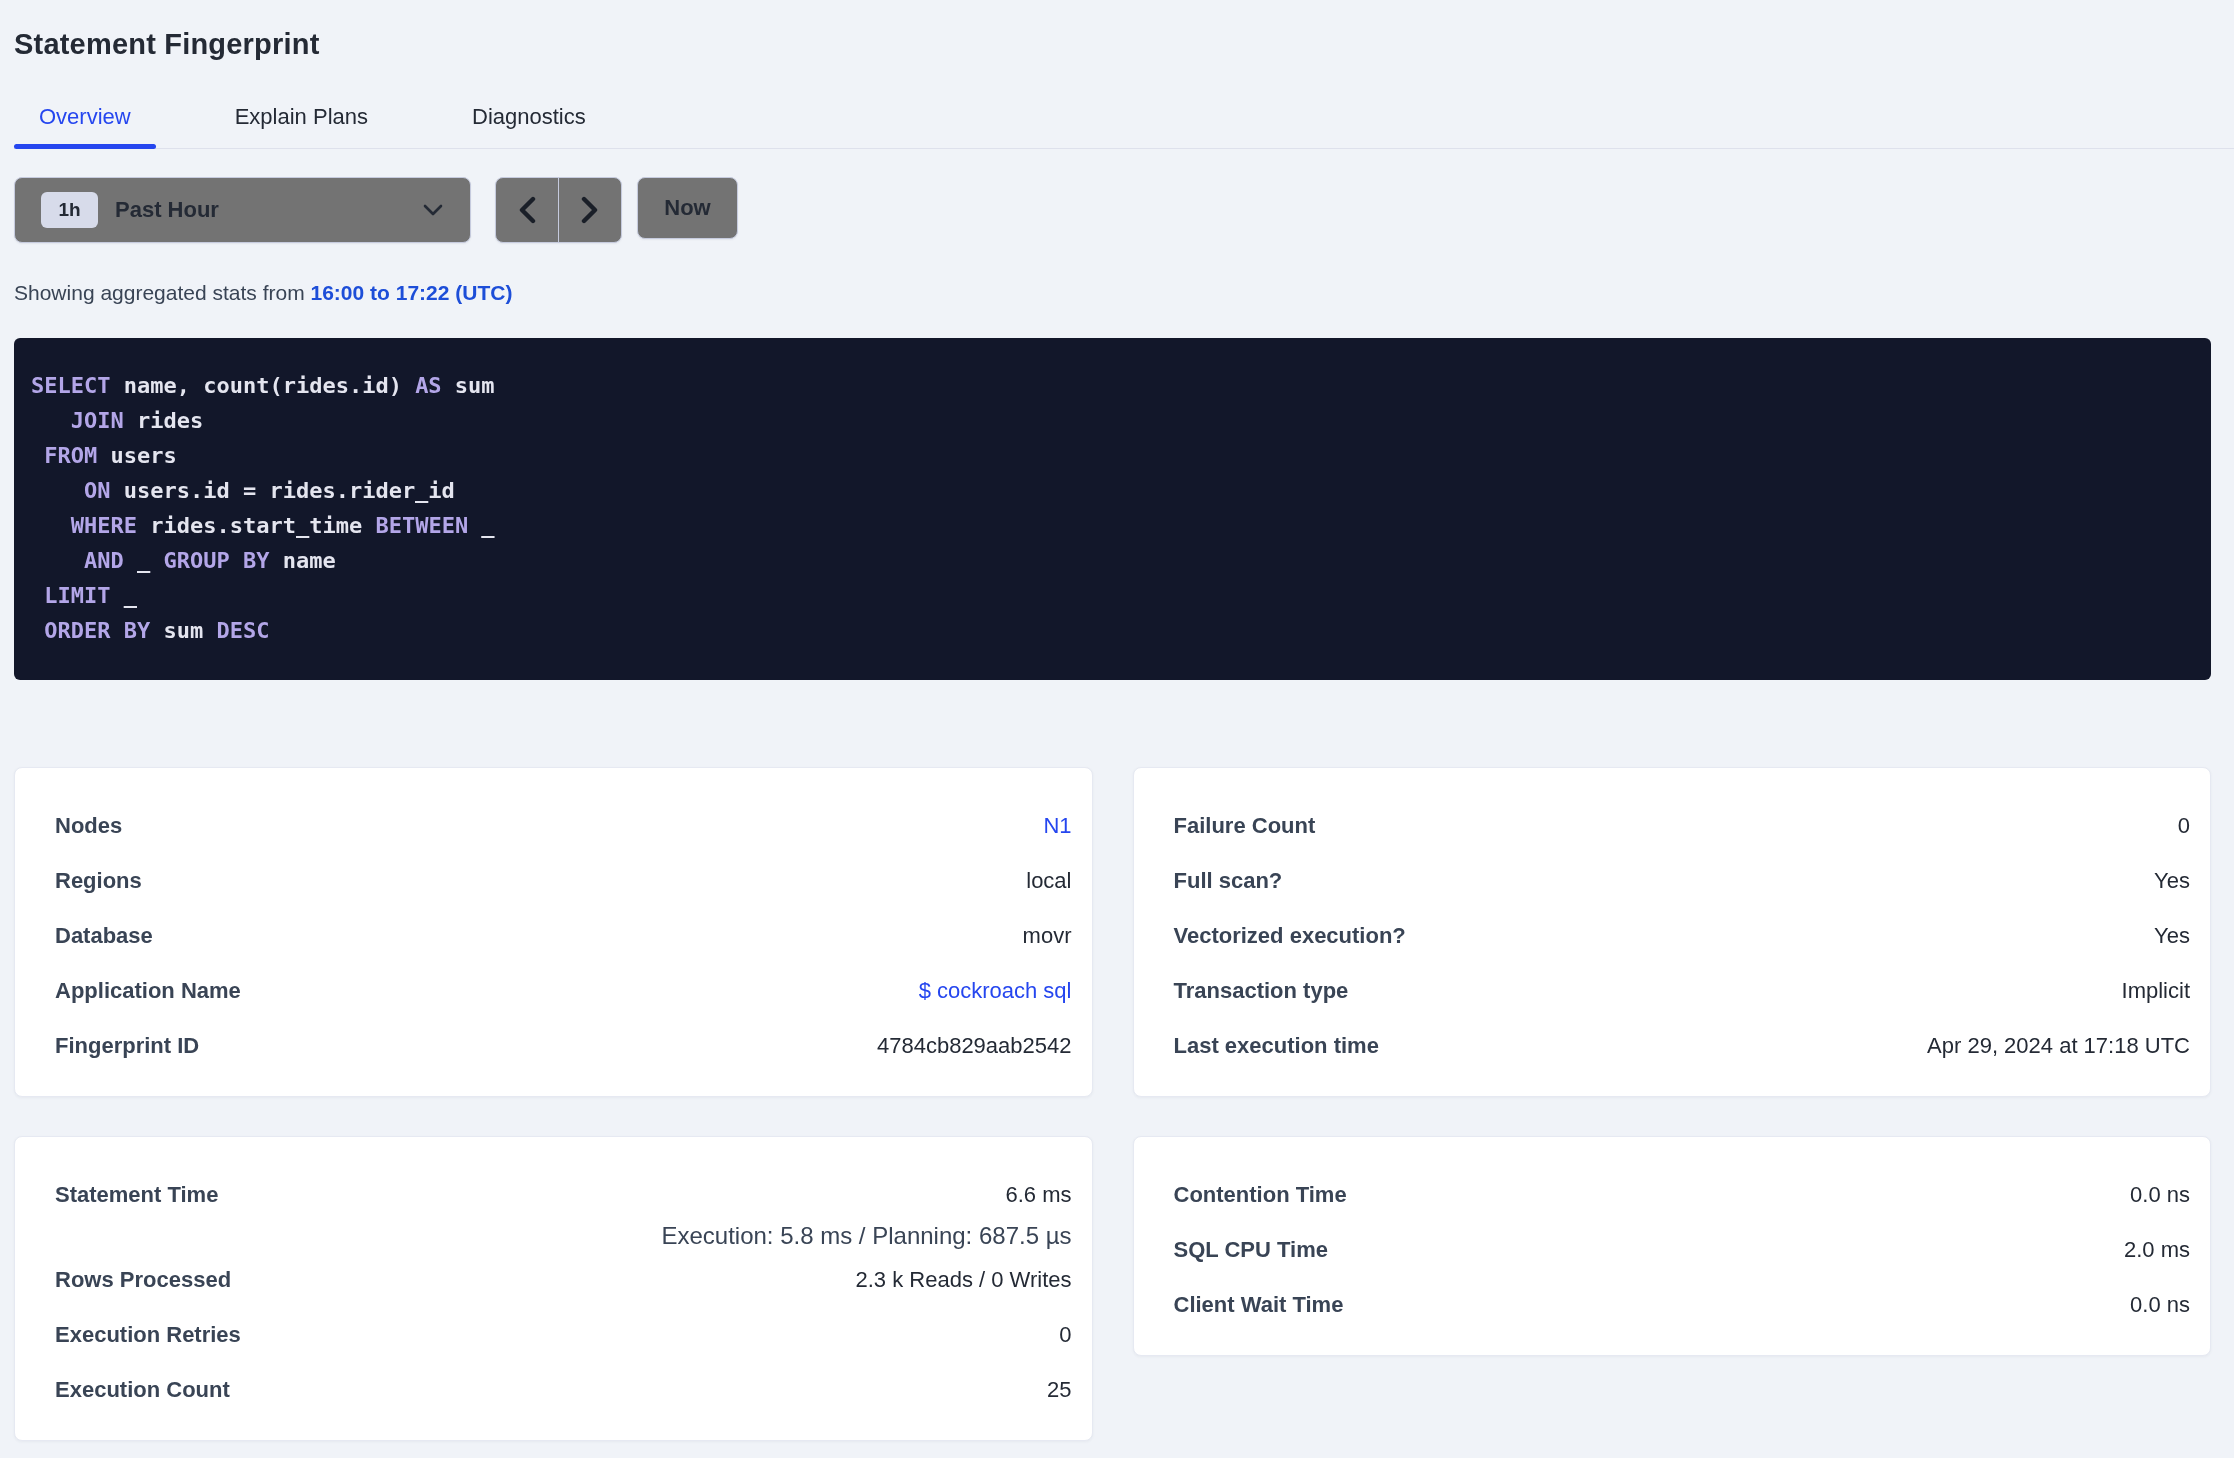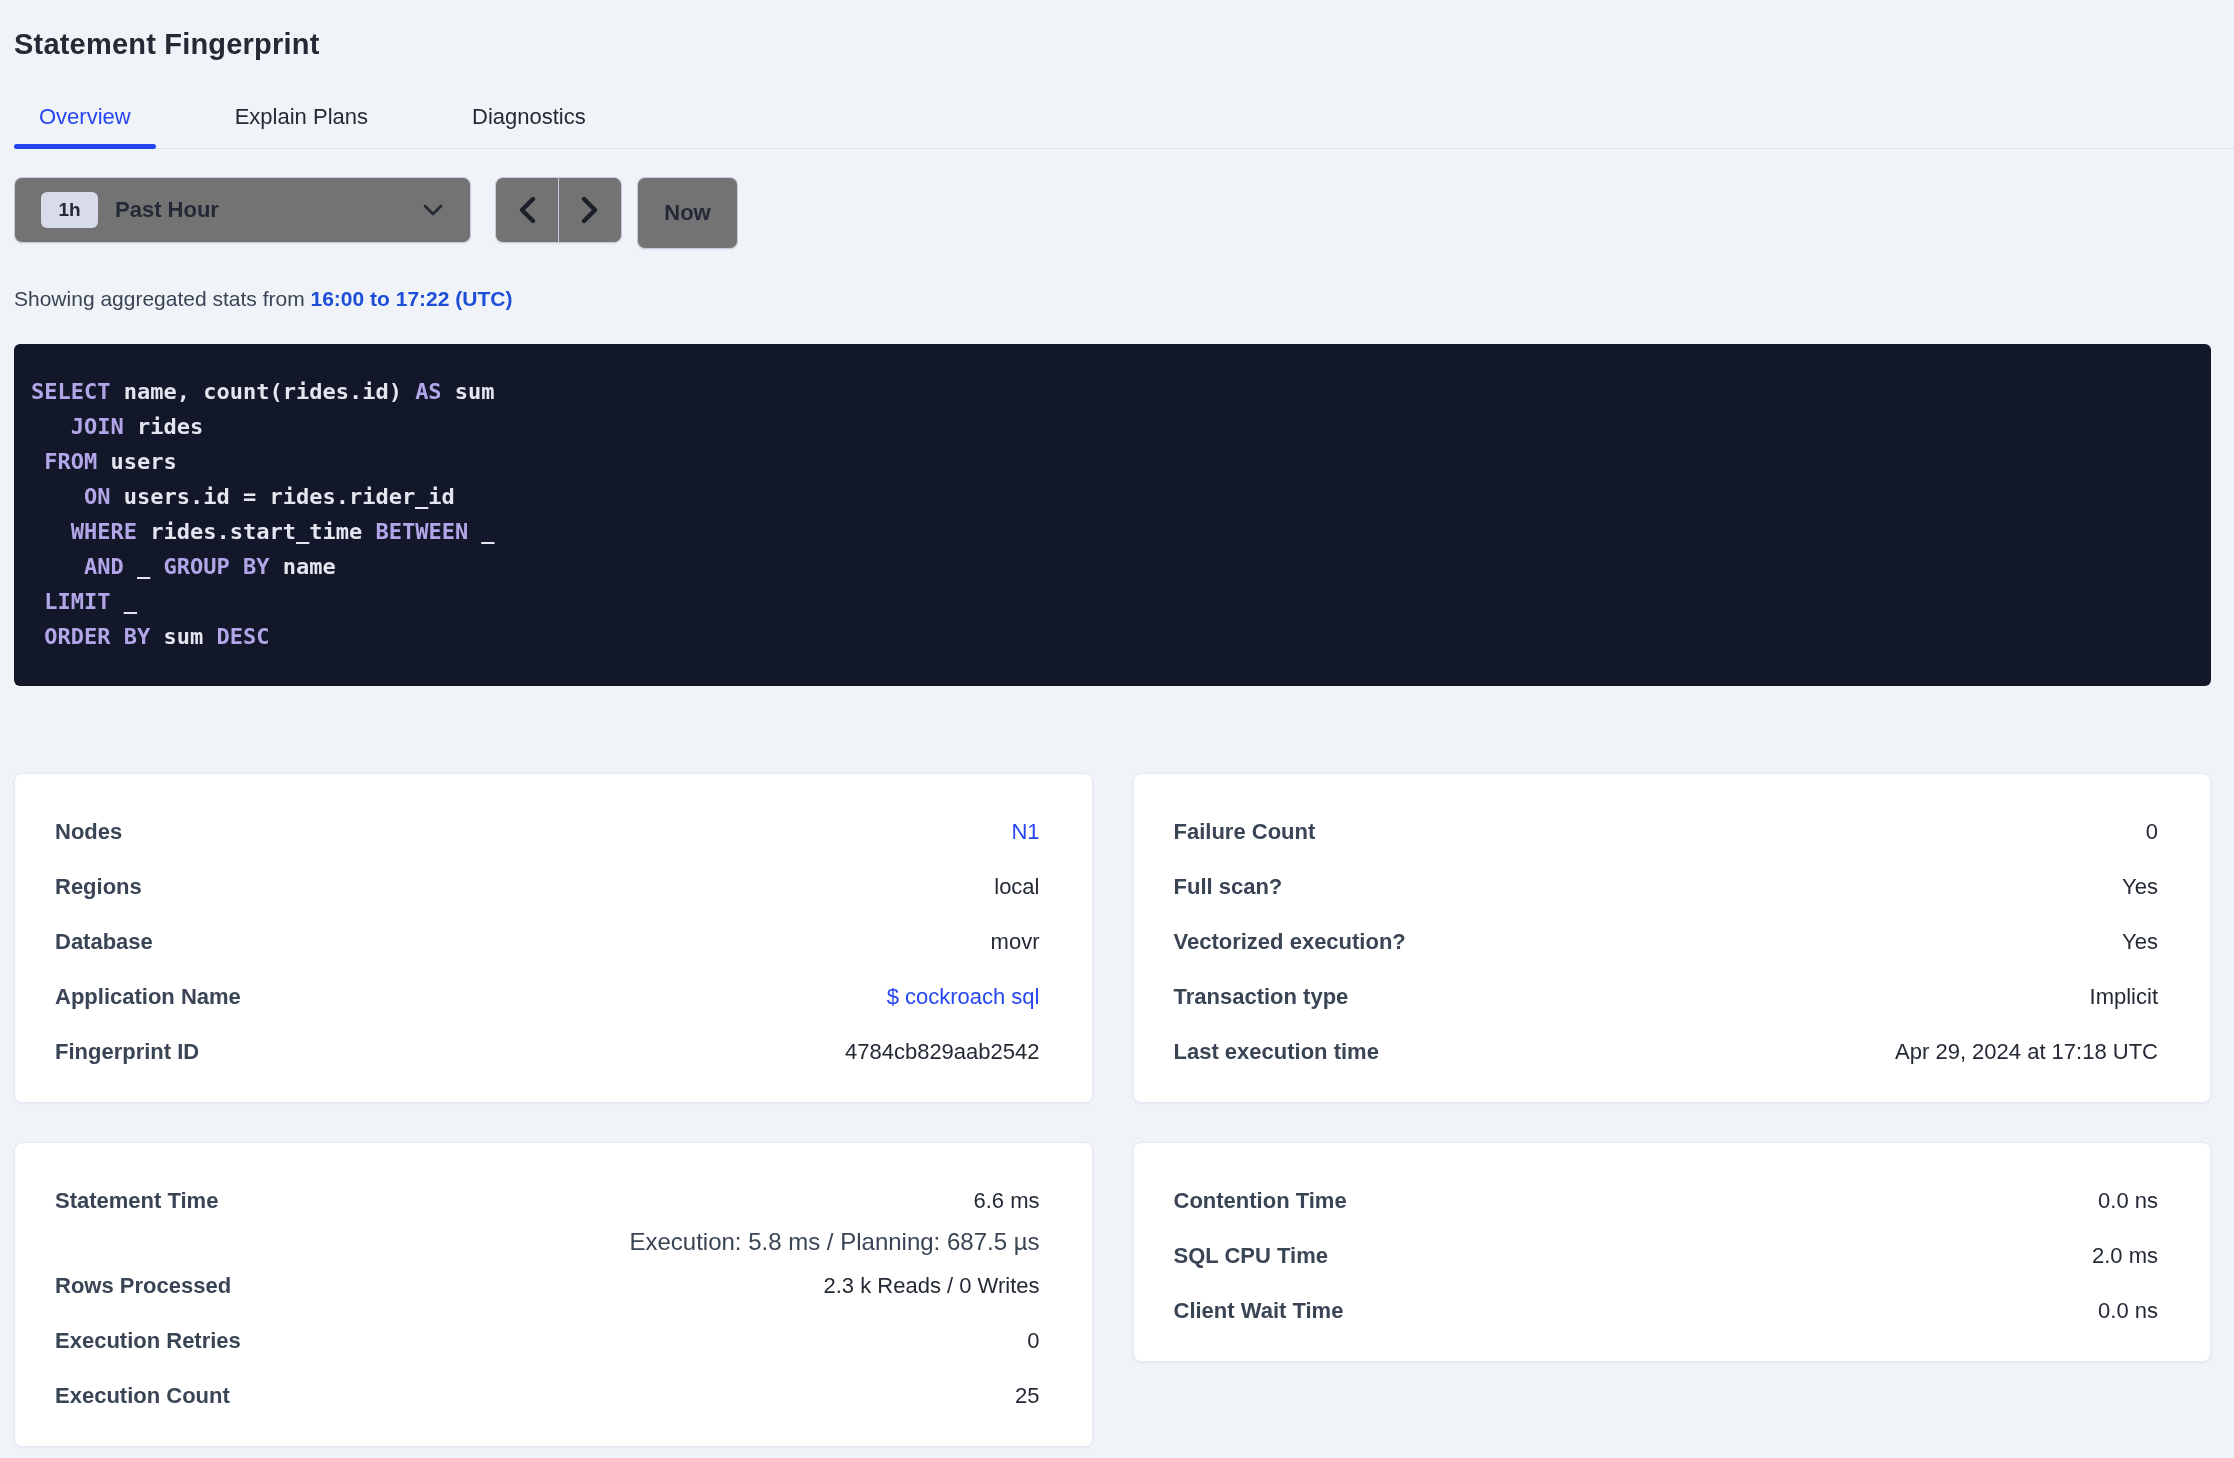--- a/index.html
+++ b/index.html
@@ -70,21 +70,21 @@
   .interval-label{margin-left:17px;font-size:22px;font-weight:600;color:var(--text-dark);}
   .picker-caret{margin-left:auto;display:flex;align-items:center;}
   .range-arrows{
     margin-left:24px;width:127px;height:66px;display:flex;overflow:hidden;
   }
   .arrow-btn{
     flex:1;display:flex;align-items:center;justify-content:center;cursor:pointer;background:transparent;border:none;padding:0;
   }
   .arrow-btn:first-child{border-right:1px solid var(--control-border);}
   .now-btn{
-    margin-left:15px;width:101px;height:72px;
+    margin-left:15px;width:101px;height:62px;
     display:flex;align-items:center;justify-content:center;
     font-size:22px;font-weight:600;color:var(--text-dark);cursor:pointer;
   }
 
   
   .caption{margin-top:36px;font-size:21px;line-height:28px;color:var(--text-label);}
   .caption b{font-weight:700;color:#1d4ed8;}
 
   
   .sql-box{
@@ -103,21 +103,21 @@
   .cards-grid{
     display:grid;grid-template-columns:1fr 1fr;column-gap:40px;
     align-items:start;
   }
   .row1{margin-top:87px;}
   .row2{margin-top:39px;}
   .card{
     background:var(--card-bg);
     border:1px solid var(--card-border);border-radius:8px;
     box-shadow:0 1px 3px rgba(40,50,80,.05);
-    padding:30px 52px 23px 40px;
+    padding:30px 20px 23px 40px;
   }
   .crow{height:55px;display:flex;align-items:center;justify-content:space-between;}
   .clabel{font-size:22px;font-weight:600;color:var(--text-label);}
   .cvalue{font-size:22px;font-weight:400;color:var(--text-dark);text-align:right;}
   .cvalue.link{color:var(--link);cursor:pointer;}
   .csub{
     height:30px;display:flex;align-items:flex-start;justify-content:flex-end;
     font-size:24px;color:var(--text-label);
   }
   svg{display:block;}

